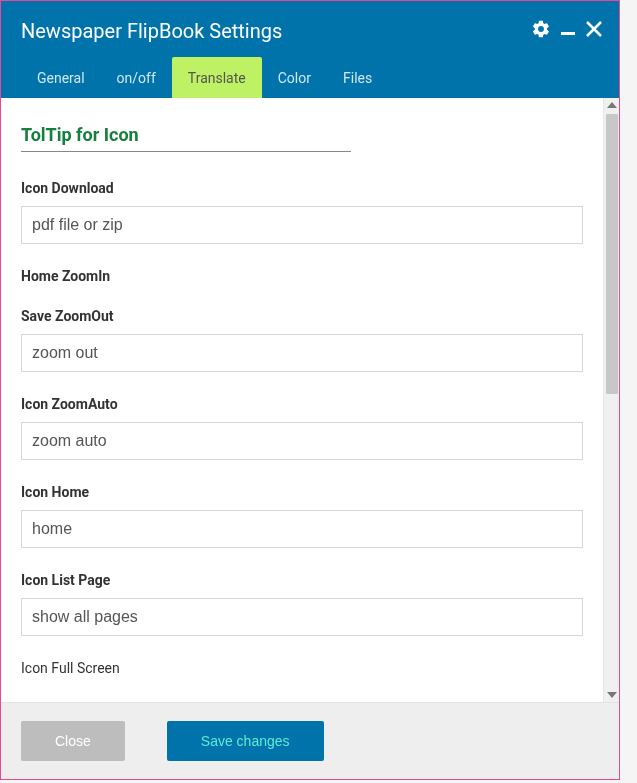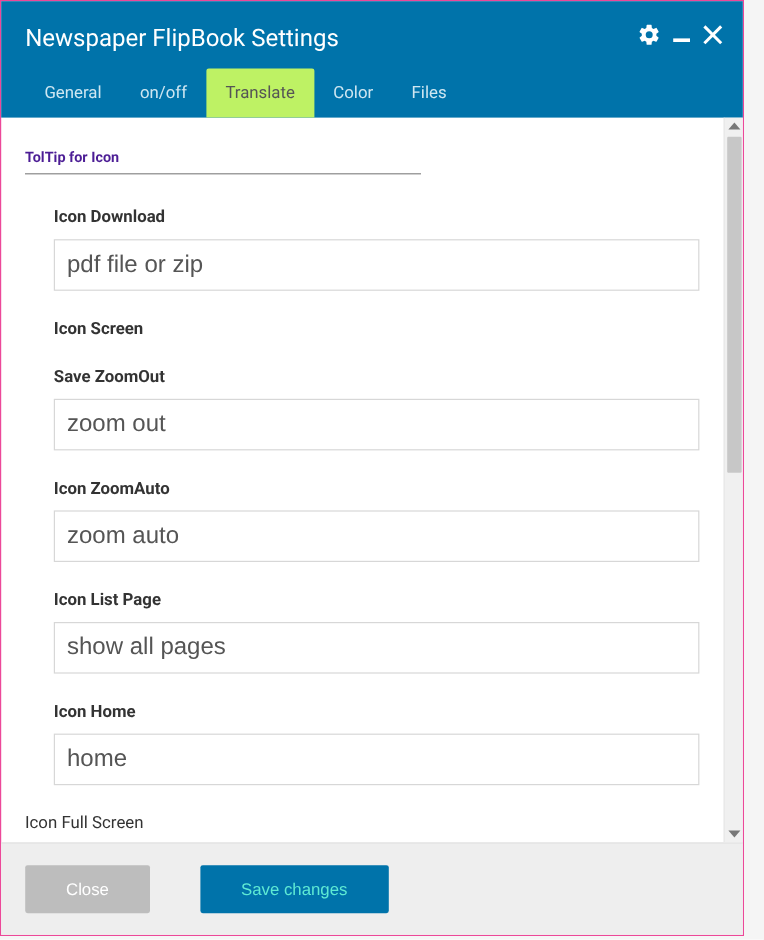--- a/index.html
+++ b/index.html
@@ -107,42 +107,42 @@
       position: absolute;
       left: 3px;
       width: 0; height: 0;
       border-left: 5px solid transparent;
       border-right: 5px solid transparent;
     }
     .fake-arrow.up { top: 4px; border-bottom: 6px solid #777; }
     .fake-arrow.down { bottom: 4px; border-top: 6px solid #777; }
     .section-title {
       font-weight: 700;
-      font-size: 12px;
-      color: #4c1d95;
+      font-size: 18px;
+      color: #15803d;
       margin-bottom: 6px;
     }
     .divider {
       width: 330px;
       height: 1px;
       background: #888;
       margin-bottom: 28px;
     }
-    .field { margin-bottom: 24px; margin-left: 24px; }
+    .field { margin-bottom: 24px; }
     .field-label {
       font-weight: 700;
       font-size: 14px;
       color: #333;
       margin-bottom: 10px;
       display: block;
     }
     .field-input {
       width: 100%;
       padding: 9px 10px;
-      font-size: 20px;
+      font-size: 16px;
       color: #555;
       border: 1px solid #d7d7d7;
       background: #fff;
       outline: none;
     }
     .cutoff-label {
       font-weight: 400;
       font-size: 14px;
       color: #333;
     }
@@ -203,41 +203,41 @@
     <div class="content">
       <div class="section-title">TolTip for Icon</div>
       <div class="divider"></div>
 
       <div class="field">
         <label class="field-label">Icon Download</label>
         <input class="field-input" type="text" value="pdf file or zip" style="">
       </div>
 
       <div class="field">
-        <label class="field-label">Icon Screen</label>
+        <label class="field-label">Home ZoomIn</label>
       </div>
 
       <div class="field">
         <label class="field-label">Save ZoomOut</label>
         <input class="field-input" type="text" value="zoom out" style="">
       </div>
 
       <div class="field">
         <label class="field-label">Icon ZoomAuto</label>
         <input class="field-input" type="text" value="zoom auto" style="">
       </div>
 
       <div class="field">
+        <label class="field-label">Icon Home</label>
+        <input class="field-input" type="text" value="home" style="">
+      </div>
+
+      <div class="field">
         <label class="field-label">Icon List Page</label>
         <input class="field-input" type="text" value="show all pages" style="">
-      </div>
-
-      <div class="field">
-        <label class="field-label">Icon Home</label>
-        <input class="field-input" type="text" value="home" style="">
       </div>
 
       <div class="cutoff-label">Icon Full Screen</div>
     </div>
 
     <div class="fake-scrollbar">
       <div class="fake-arrow up"></div>
       <div class="fake-thumb"></div>
       <div class="fake-arrow down"></div>
     </div>

